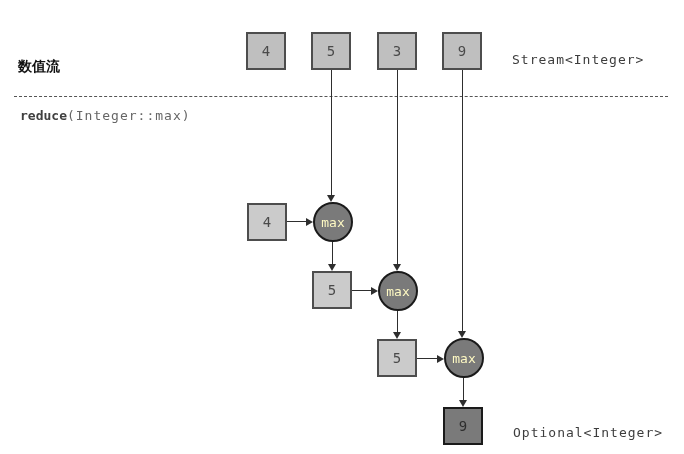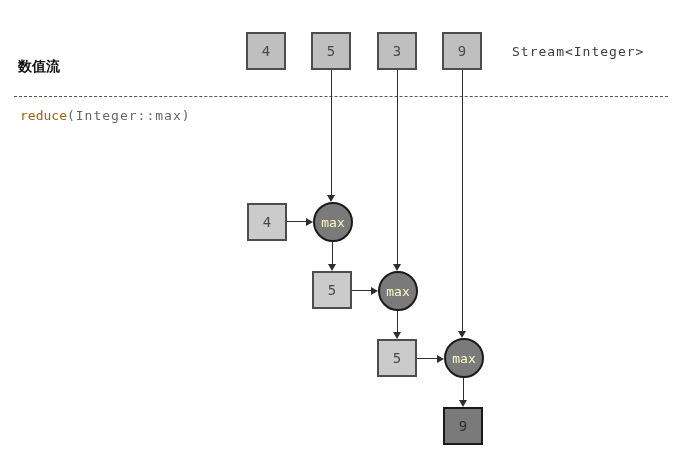--- a/index.html
+++ b/index.html
@@ -20,28 +20,28 @@
   }
   .box.stage { background:var(--stage_fill); }
   .box.result { background:var(--result_fill); border-color:var(--op_border); color:#2e2e2e; }
   .op {
     position:absolute; width:36px; height:36px; border-radius:50%;
     border:2px solid var(--op_border); background:var(--op_fill);
     display:flex; align-items:center; justify-content:center;
     font-size:13px; color:#fef9c3;
   }
   .typelabel {
-    position:absolute; font-size:13px; color:#3d3d3d; letter-spacing:1px; white-space:pre;
+    position:absolute; font-size:13px; color:#3d3d3d; letter-spacing:1px; white-space:pre;margin-top:8px;
   }
   .divider {
     position:absolute; left:14px; top:96px; width:654px; height:0;
     border-top:1px dashed #555;
   }
   .reduce-label { position:absolute; left:20px; top:108px; font-size:13px; white-space:pre; }
-  .reduce-label .fn { font-weight:normal; color:#a16207;text-align:right; }
+  .reduce-label .fn { font-weight:bold; color:#404040;text-align:right; }
   .reduce-label .args { color:#666; letter-spacing:1px;text-align:center; }
   .vline { position:absolute; width:1px; background:var(--line); }
   .hline { position:absolute; height:1px; background:var(--line); }
   .ah-down {
     position:absolute; width:0; height:0;
     border-left:4px solid transparent; border-right:4px solid transparent;
     border-top:7px solid var(--line);
   }
   .ah-right {
     position:absolute; width:0; height:0;
@@ -91,14 +91,15 @@
   <div class="ah-down" style="left:393px; top:332px;"></div>
 
   <div class="box stage" style="left:377px; top:339px;">5</div>
   <div class="hline" style="left:417px; top:358px; width:21px;"></div>
   <div class="ah-right" style="left:437px; top:355px;"></div>
   <div class="op" style="left:444px; top:338px;">max</div>
   <div class="vline" style="left:463px; top:378px; height:23px;"></div>
   <div class="ah-down" style="left:459px; top:400px;"></div>
 
   <div class="box result" style="left:443px; top:407px;">9</div>
+  <div class="typelabel" style="left:513px; top:417px;">Optional&lt;Integer&gt;</div>
 
 </div>
 
 </body></html>

